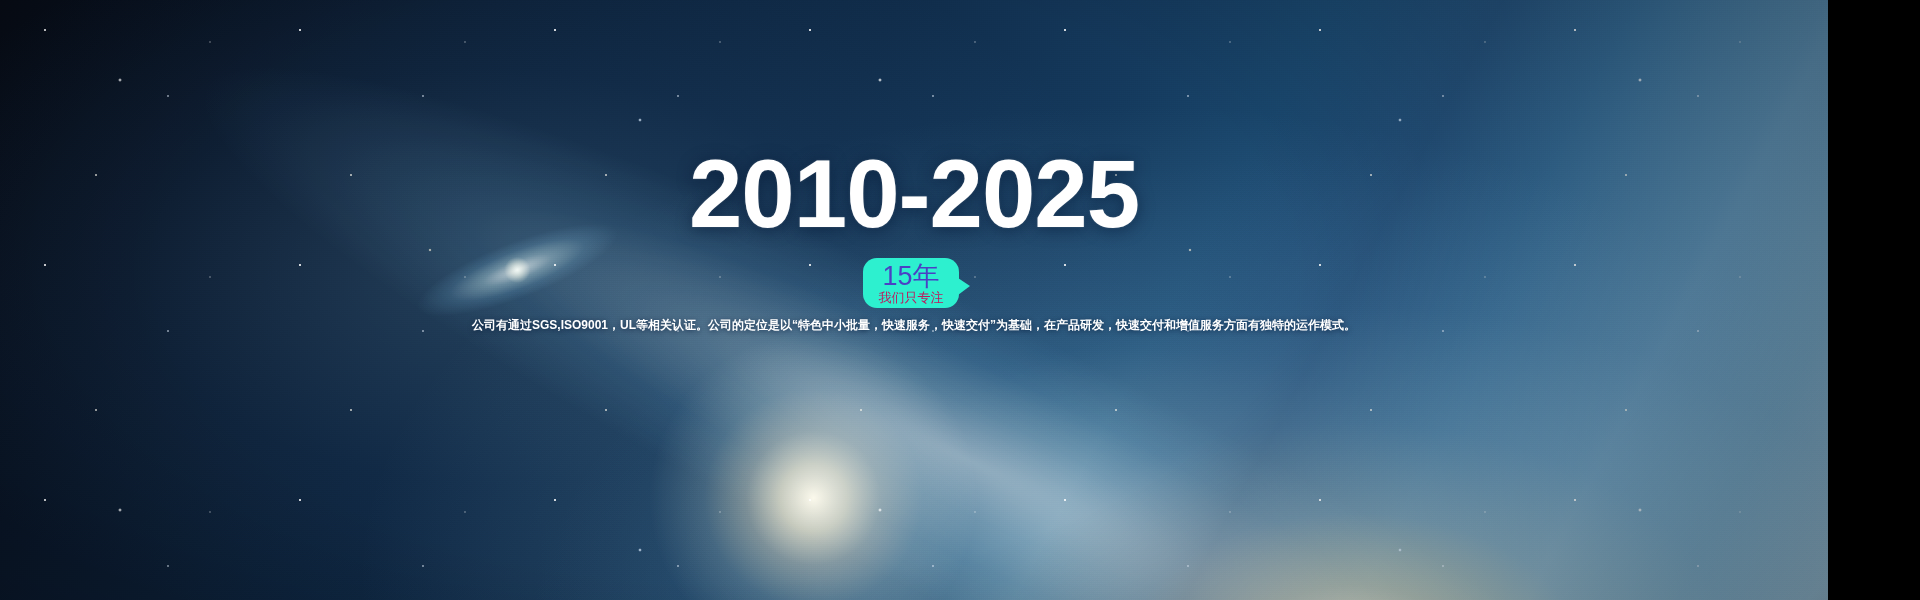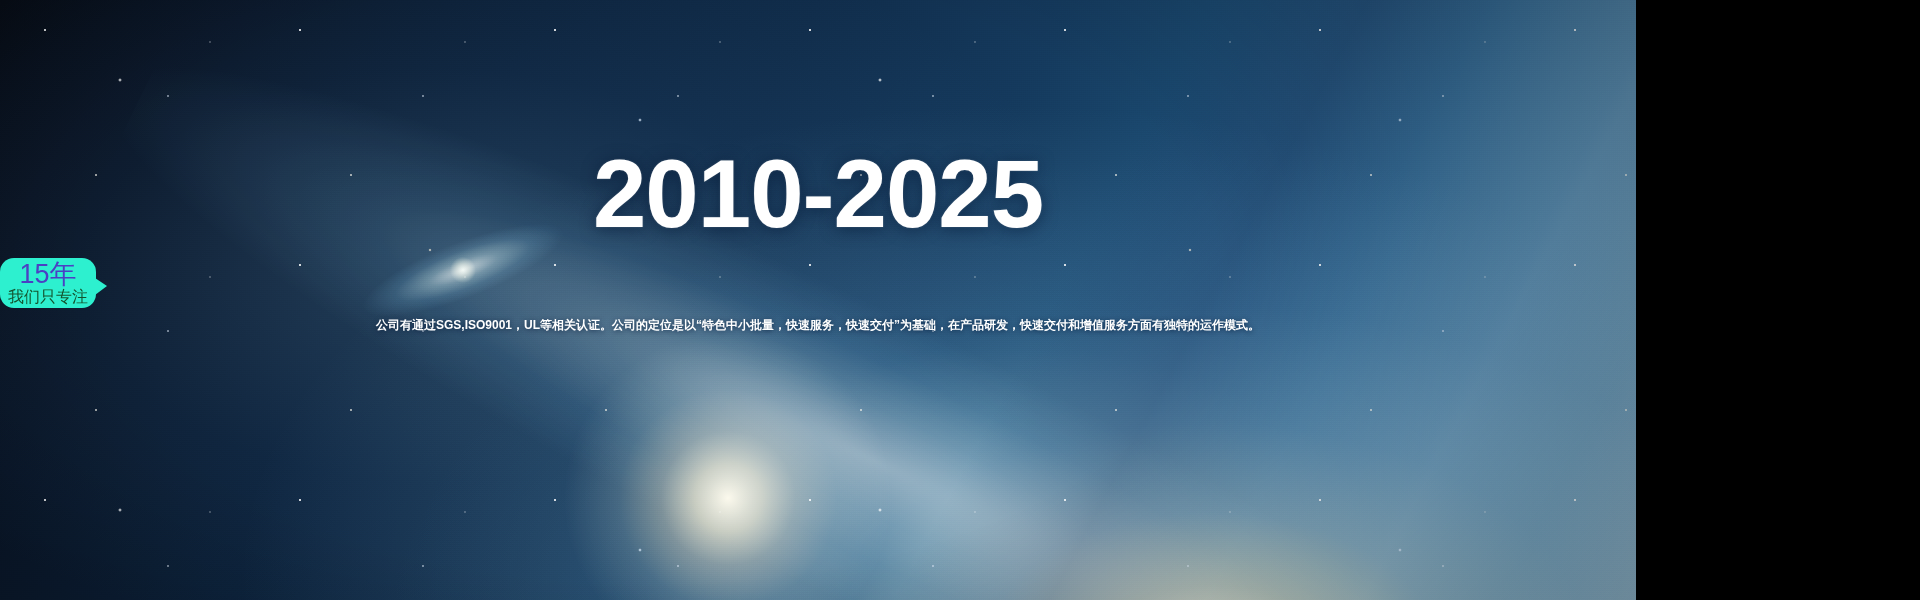--- a/index.html
+++ b/index.html
@@ -7,21 +7,21 @@
     margin: 0;
     padding: 0;
     background: #000;
   }
   body {
     font-family: "Liberation Sans", "DejaVu Sans", sans-serif;
   }
 
   #banner {
     position: relative;
-    width: 1636px;
+    width: 1828px;
     height: 600px;
     overflow: hidden;
     background: #0a1628;
     text-decoration: underline;
   }
 
   
   .bg-layer {
     position: absolute;
     inset: 0;
@@ -185,21 +185,21 @@
     white-space: nowrap;
   }
 
   #subtitle-row {
     position: absolute;
     left: 0;
     right: 0;
     top: 255px;
     height: 56px;
     display: flex;
-    align-items: flex-start;
+    align-items: center;
     justify-content: center;
     gap: 18px;
     flex-direction: column;
   }
 
   #years-badge {
     position: relative;
     background: #2df0cf;
     border-radius: 14px;
     width: 96px;
@@ -225,24 +225,24 @@
   }
   #badge-years-value {
     font-size: 27px;
     font-weight: 400;
     line-height: 1;
     color: #4b40c4;
     letter-spacing: 0px;
     margin-bottom: 1px;
   }
   #badge-years-caption {
-    font-size: 16px;
+    font-size: 13px;
     font-weight: 400;
     line-height: 1;
-    color: #14532d;
+    color: #be185d;
     letter-spacing: 0px;
   }
 
   #subtitle-main {
     font-size: 42px;
     font-weight: 700;
     line-height: 1;
     color: #f2ef00;
     letter-spacing: 0px;
     white-space: nowrap;

